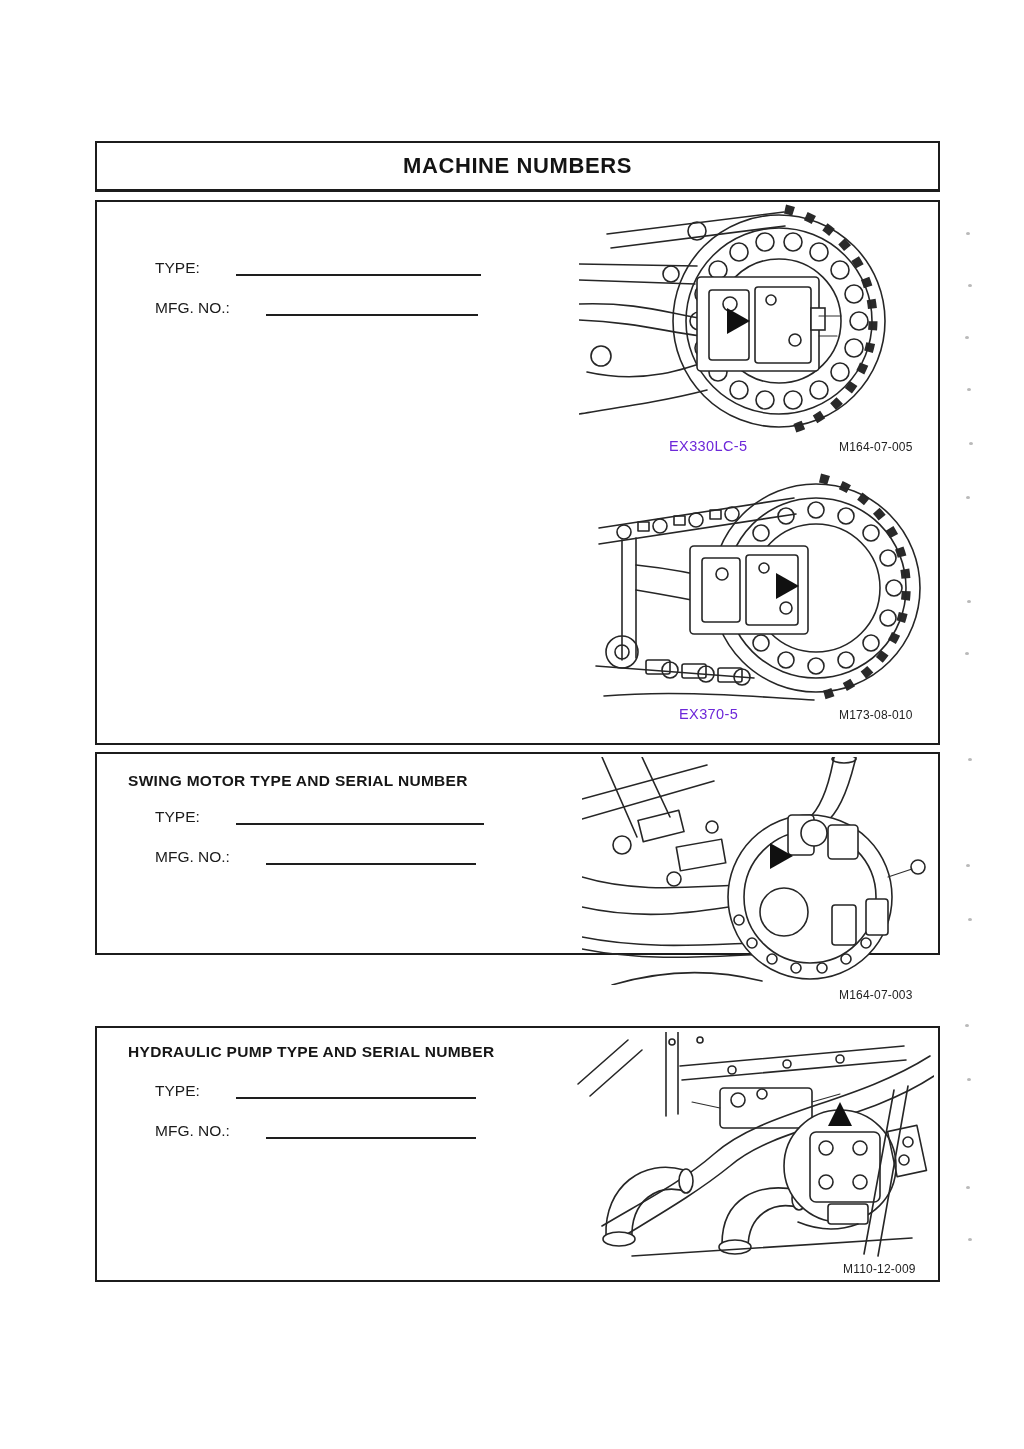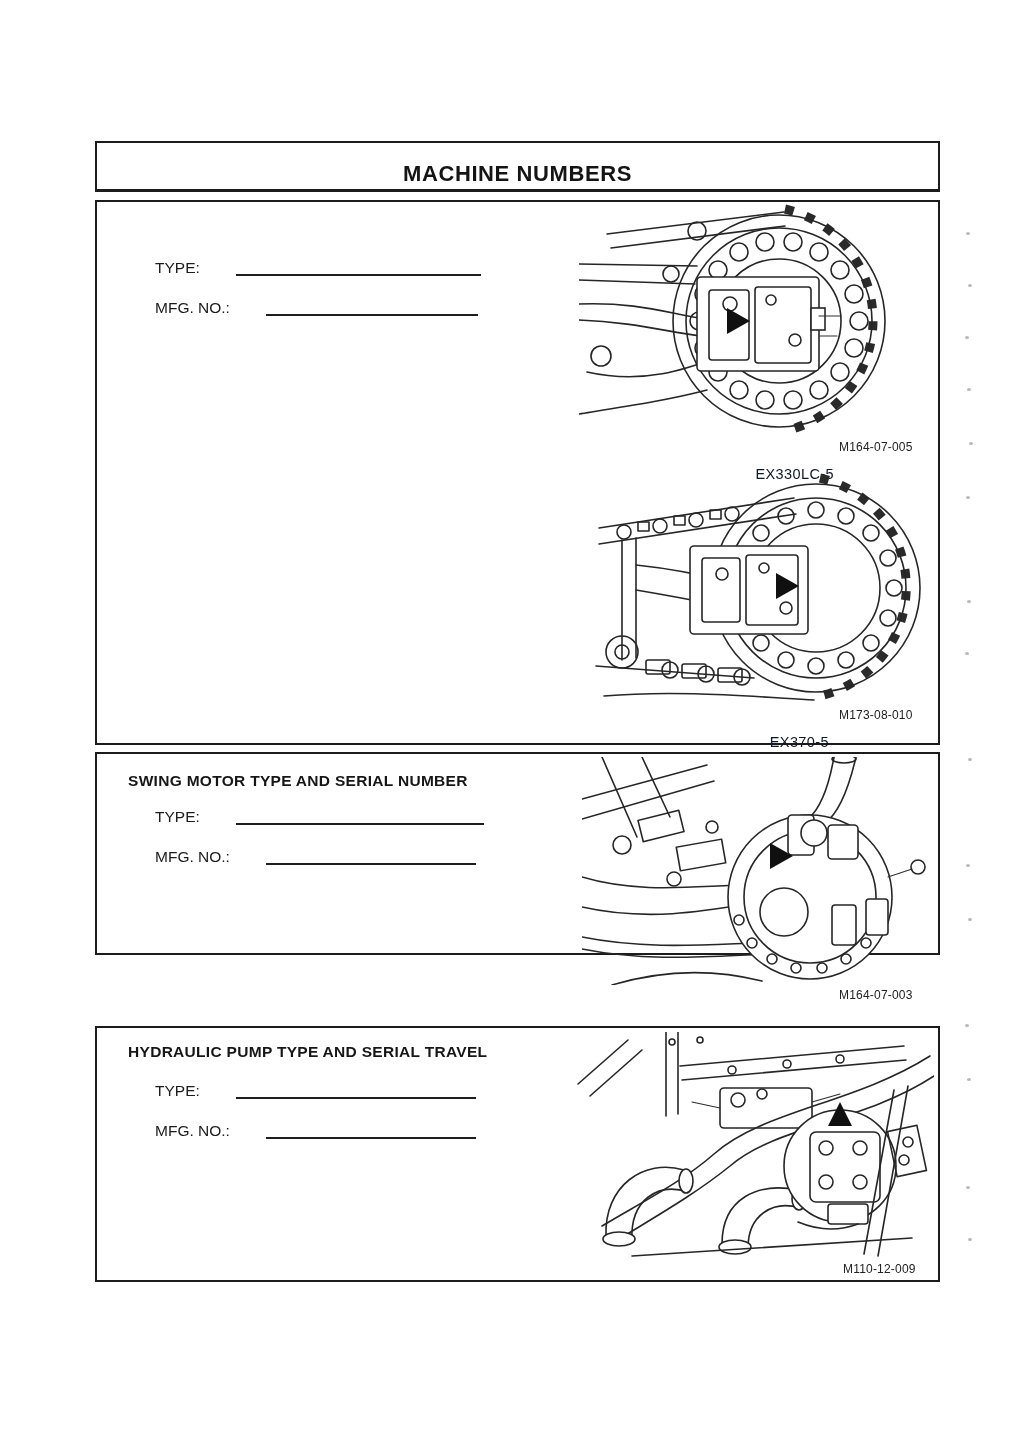--- a/index.html
+++ b/index.html
@@ -6,21 +6,21 @@
   body{
     width:1024px;height:1449px;position:relative;
     background:#ffffff;color:#1a1a1a;
     font-family:"Liberation Sans", sans-serif;
     overflow:hidden;
   }
   .box{position:absolute;border:2px solid #1c1c1c;background:#fff;box-sizing:border-box;}
   
   #title-box{left:95px;top:141px;width:845px;height:51px;border-bottom-width:3px;}
   #title-box h1{
-    margin:8px;text-align:center;font-size:22px;font-weight:bold;
+    margin:0;text-align:center;font-size:22px;font-weight:bold;
     letter-spacing:0.6px;line-height:46px;color:#141414;
   }
   
   #section-travel{left:95px;top:200px;width:845px;height:545px;}
   #section-swing {left:95px;top:752px;width:845px;height:203px;}
   #section-pump  {left:95px;top:1026px;width:845px;height:256px;}
   .section-heading{
     position:absolute;left:31px;font-weight:bold;font-size:15.5px;
     letter-spacing:0.3px;color:#161616;white-space:nowrap;
   }
@@ -29,22 +29,22 @@
     display:flex;align-items:flex-end;white-space:nowrap;gap:36px;
   }
   .field .blank-line{
     display:inline-block;border-bottom:2px solid #1e1e1e;
     margin-bottom:1px;height:14px;
   }
   
   .figure{position:absolute;}
   .figure svg{display:block;}
   .fig-caption{
-    position:absolute;font-size:14.5px;color:#0f172a;text-align:right;
-    letter-spacing:0.4px;white-space:nowrap;margin-top:28px;
+    position:absolute;font-size:14.5px;color:#6d28d9;text-align:left;
+    letter-spacing:0.4px;white-space:nowrap;
   }
   .fig-ref{
     position:absolute;font-size:12px;color:#222;text-align:left;
     letter-spacing:0.2px;white-space:nowrap;
   }
   .ink{stroke:#262626;fill:none;stroke-width:1.6;stroke-linecap:round;stroke-linejoin:round;}
   .ink-thin{stroke:#2e2e2e;fill:none;stroke-width:1.1;stroke-linecap:round;}
   .solid{fill:#fff;stroke:#262626;stroke-width:1.6;}
   .arrowfill{fill:#101010;stroke:none;}
   .teeth{stroke:#2a2a2a;fill:none;stroke-width:9;stroke-dasharray:9 13;}
@@ -254,21 +254,21 @@
         <path class="ink-thin" d="M306,120 L330,112"></path>
         <circle class="ink" cx="336" cy="110" r="7"></circle>
       </g>
       <polygon class="arrowfill" points="188,86 211,99 188,112"></polygon>
     </svg>
   </div>
   <div class="fig-ref" style="left:742px;top:234px;width:92px">M164-07-003</div>
 </div>
 
 <div class="box" id="section-pump">
-  <div class="section-heading" style="top:15px">HYDRAULIC PUMP TYPE AND SERIAL TRAVEL</div>
+  <div class="section-heading" style="top:15px">HYDRAULIC PUMP TYPE AND SERIAL NUMBER</div>
 
   <div class="field" style="top:54px">
     <span>TYPE:</span>
       <span class="blank-line" style="width:240px"></span>
   </div>
   <div class="field" style="top:94px">
     <span>MFG. NO.:</span>
       <span class="blank-line" style="width:210px"></span>
   </div>
 

